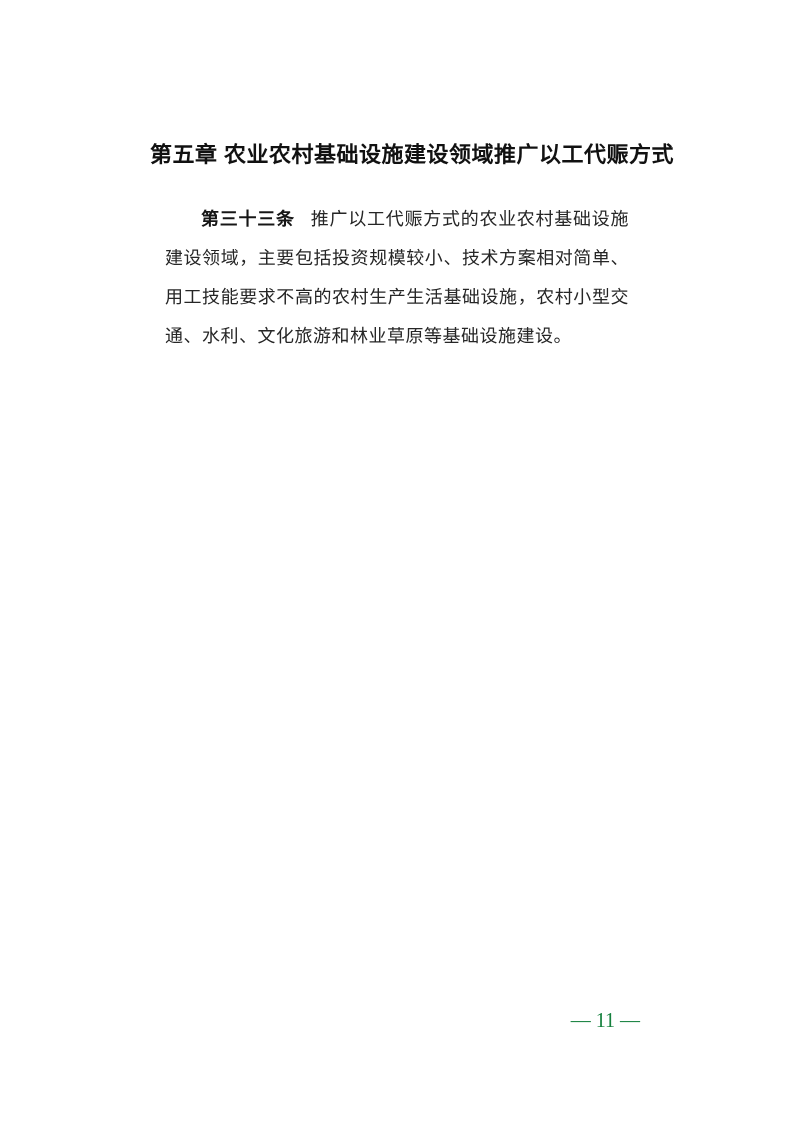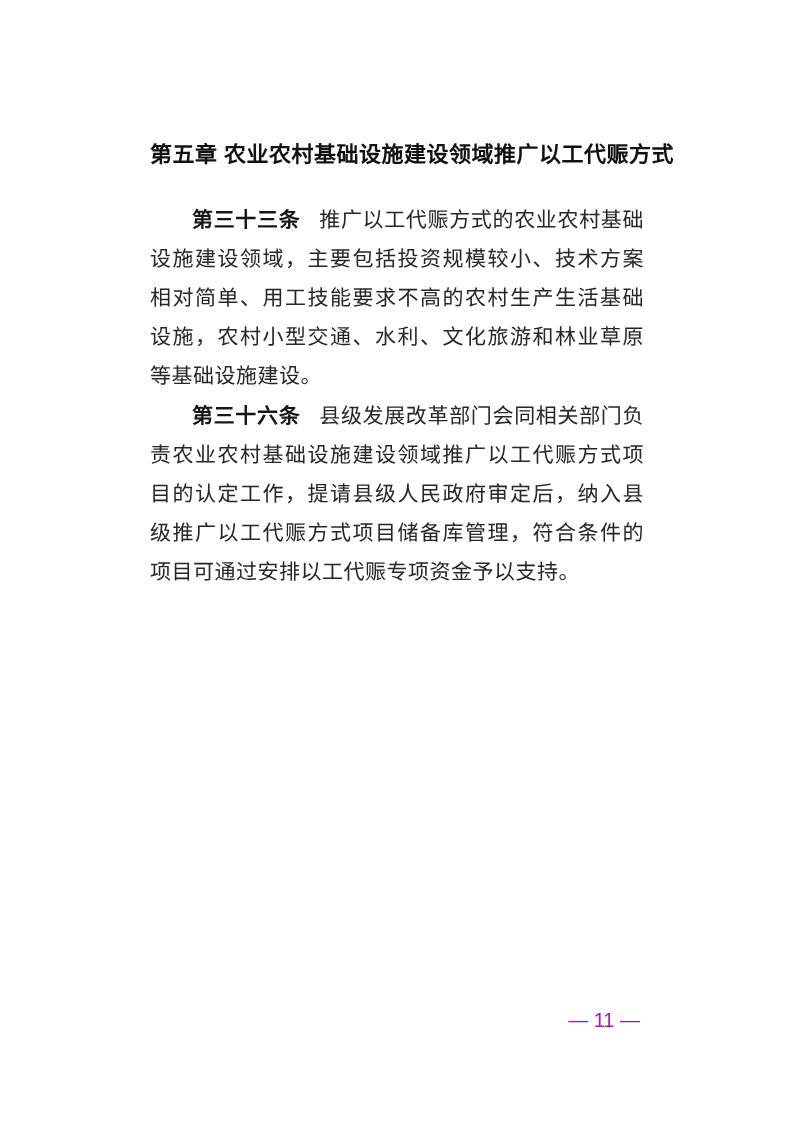--- a/index.html
+++ b/index.html
@@ -24,63 +24,60 @@
     font-family: "Liberation Sans", "DejaVu Sans", sans-serif;
     font-weight: 700;
     font-size: 22px;
     line-height: 30px;
     letter-spacing: 0.5px;
     text-align: center;
     color: #111111;
     white-space: nowrap;
   }
   .body-para {
-    margin: 0;
+    margin: 15px;
     font-family: "Liberation Serif", "DejaVu Serif", serif;
-    font-size: 21px;
+    font-size: 18px;
     line-height: 39px;
     text-align: justify;
     text-justify: inter-character;
     text-indent: 2em;
     letter-spacing: 0.5px;
     color: #262626;
   }
   .body-para .lead {
     font-family: "Liberation Sans", "DejaVu Sans", sans-serif;
     font-weight: 700;
     color: #161616;
     margin-right: 0.9em;
   }
   .body-para .lead:empty {
     margin-right: 0;
   }
   .page-number {
     position: absolute;
     top: 1006px;
     right: 110px;
-    font-family: Liberation Sans, sans-serif;
+    font-family: Liberation Serif, serif;
     font-size: 20px;
     line-height: 28px;
-    color: #a21caf;
+    color: #15803d;
     white-space: nowrap;
   }
 </style>
 </head>
 <body>
 
 <div class="page">
 
   <h1 class="chapter-title">第五章  农业农村基础设施建设领域推广以工代赈方式</h1>
 
   <p class="body-para">
     <b class="lead">第三十三条</b><span>推广以工代赈方式的农业农村基础设施建设领域，主要包括投资规模较小、技术方案相对简单、用工技能要求不高的农村生产生活基础设施，农村小型交通、水利、文化旅游和林业草原等基础设施建设。</span>
   </p>
 
 
 
-  <p class="body-para">
-    <b class="lead">第三十六条</b><span>县级发展改革部门会同相关部门负责农业农村基础设施建设领域推广以工代赈方式项目的认定工作，提请县级人民政府审定后，纳入县级推广以工代赈方式项目储备库管理，符合条件的项目可通过安排以工代赈专项资金予以支持。</span>
-  </p>
 
 
   <div class="page-number">— 11 —</div>
 
 </div>
 
 </body></html>

